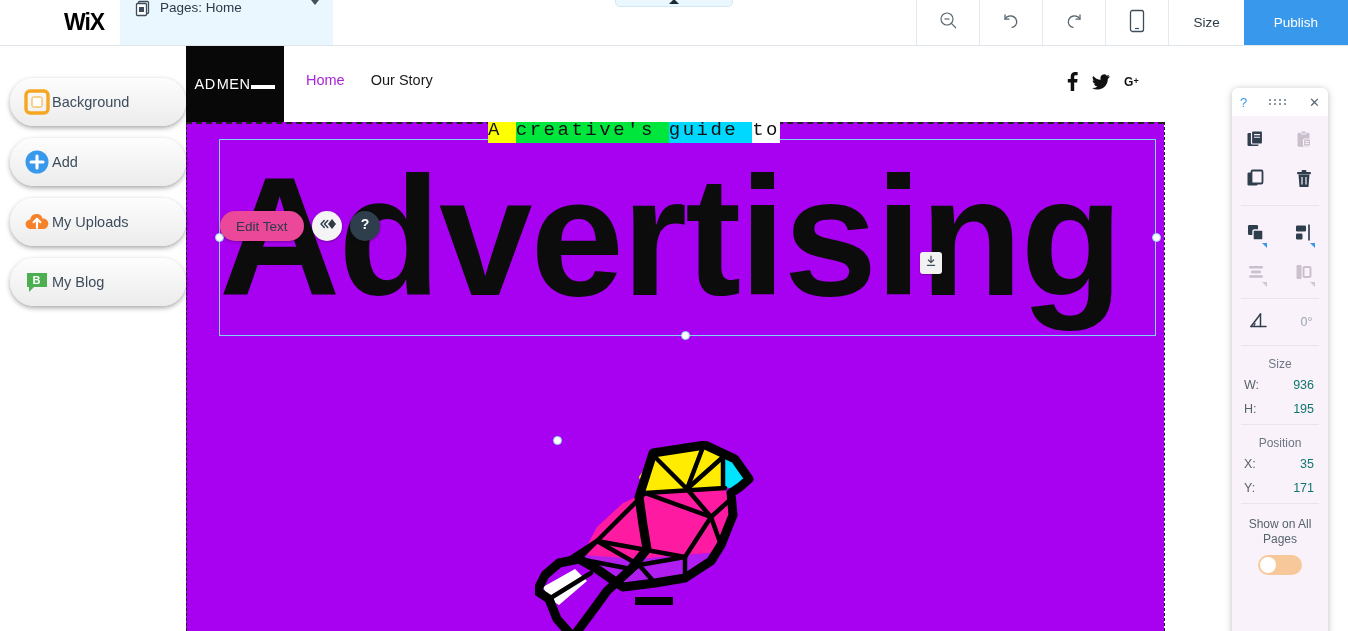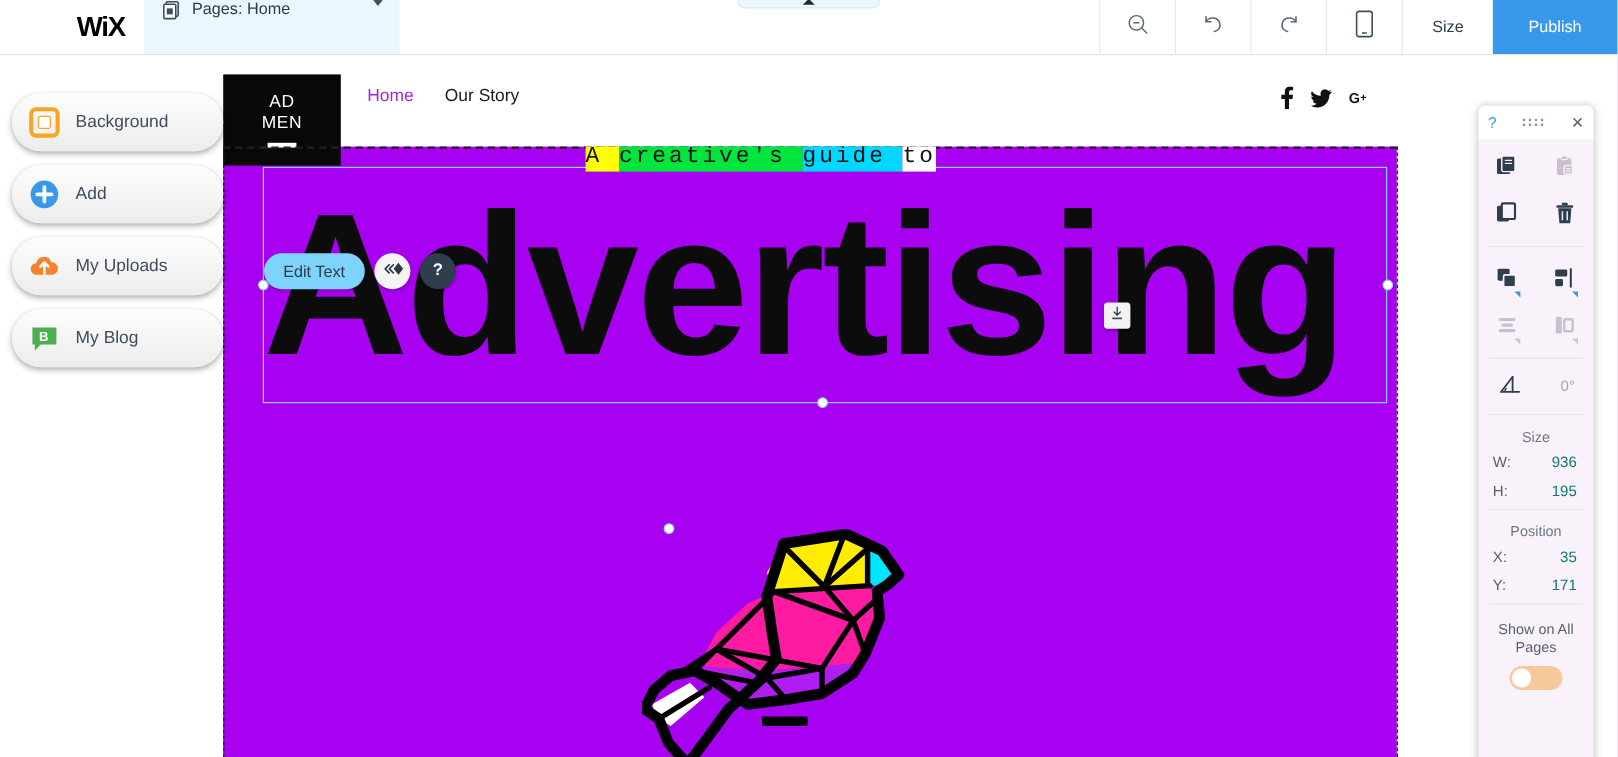--- a/index.html
+++ b/index.html
@@ -63,22 +63,22 @@
   }
 
   
   .stage { position: absolute; top: 46px; left: 0; width: 1348px; height: 585px; background: #fff; }
   .site-header {
     position: absolute; top: 0; left: 186px; width: 978px; height: 76px;
     background: #ffffff; z-index: 5;
   }
   .logo-block {
     position: absolute; left: 0; top: 0; width: 98px; height: 76px;
-    background: #080808; color: #fff; display: flex; flex-direction: column;
-    align-items: center; justify-content: center; gap: 1px; margin-top: 16px;
+    background: #080808; color: #fff; display: flex; flex-direction: row;
+    align-items: center; justify-content: center; gap: 1px;
   }
   .logo-block .ln { font-size: 14.5px; letter-spacing: .5px; line-height: 17px; }
   .logo-dash { width: 24px; height: 4px; background: #fff; margin-top: 6px; }
   .site-nav { position: absolute; left: 120px; top: 26px; display: flex; gap: 26px; }
   .site-nav a { font-size: 14.5px; text-decoration: none; color: #1a1a1a; cursor: pointer; }
   .site-nav a.active { color: #a626d6; }
   .social { position: absolute; right: 22px; top: 26px; display: flex; gap: 14px; align-items: center; }
   .social span { cursor: pointer; display: flex; align-items: center; }
 
   .canvas {
@@ -128,38 +128,38 @@
     align-items: center; justify-content: center; z-index: 30;
     box-shadow: 0 1px 2px rgba(0,0,0,.25); cursor: pointer;
   }
 
   
   .edit-toolbar {
     position: absolute; left: 34px; top: 89px; display: flex;
     align-items: center; gap: 8px; z-index: 32;
   }
   .et-btn {
-    height: 30px; border-radius: 15px; background: #7dd3fc; color: #2b3b47;
+    height: 30px; border-radius: 15px; background: #ec4899; color: #2b3b47;
     font-size: 13.5px; display: flex; align-items: center; padding: 0 16px;
     cursor: pointer; box-shadow: 0 1px 3px rgba(0,0,0,.3);
   }
   .et-round {
     width: 30px; height: 30px; border-radius: 50%; background: #f4f4f4;
     display: flex; align-items: center; justify-content: center;
     cursor: pointer; box-shadow: 0 1px 3px rgba(0,0,0,.3);
   }
 
   .bird { position: absolute; left: 349px; top: 319px; width: 240px; height: 205px; z-index: 22; }
 
   
   .sidebar { position: absolute; left: 0; top: 46px; width: 200px; z-index: 50; }
   .side-btn {
     position: relative; width: 176px; height: 48px; margin: 0 0 12px 10px;
     background: linear-gradient(#fdfdfd, #ececec);
-    border-radius: 24px; display: flex; align-items: center; gap: 13px;
+    border-radius: 24px; display: flex; align-items: center; gap: 2px;
     padding-left: 14px; cursor: pointer;
     box-shadow: 0 2px 5px rgba(0,0,0,.35);
     text-align: right;
   }
   .side-btn .lbl { font-size: 14.5px; color: #3d4d5c; }
   .side-icon { width: 26px; height: 26px; flex: 0 0 auto; }
 
   
   .rpanel {
     position: absolute; right: 20px; top: 88px; width: 96px; height: 560px;

